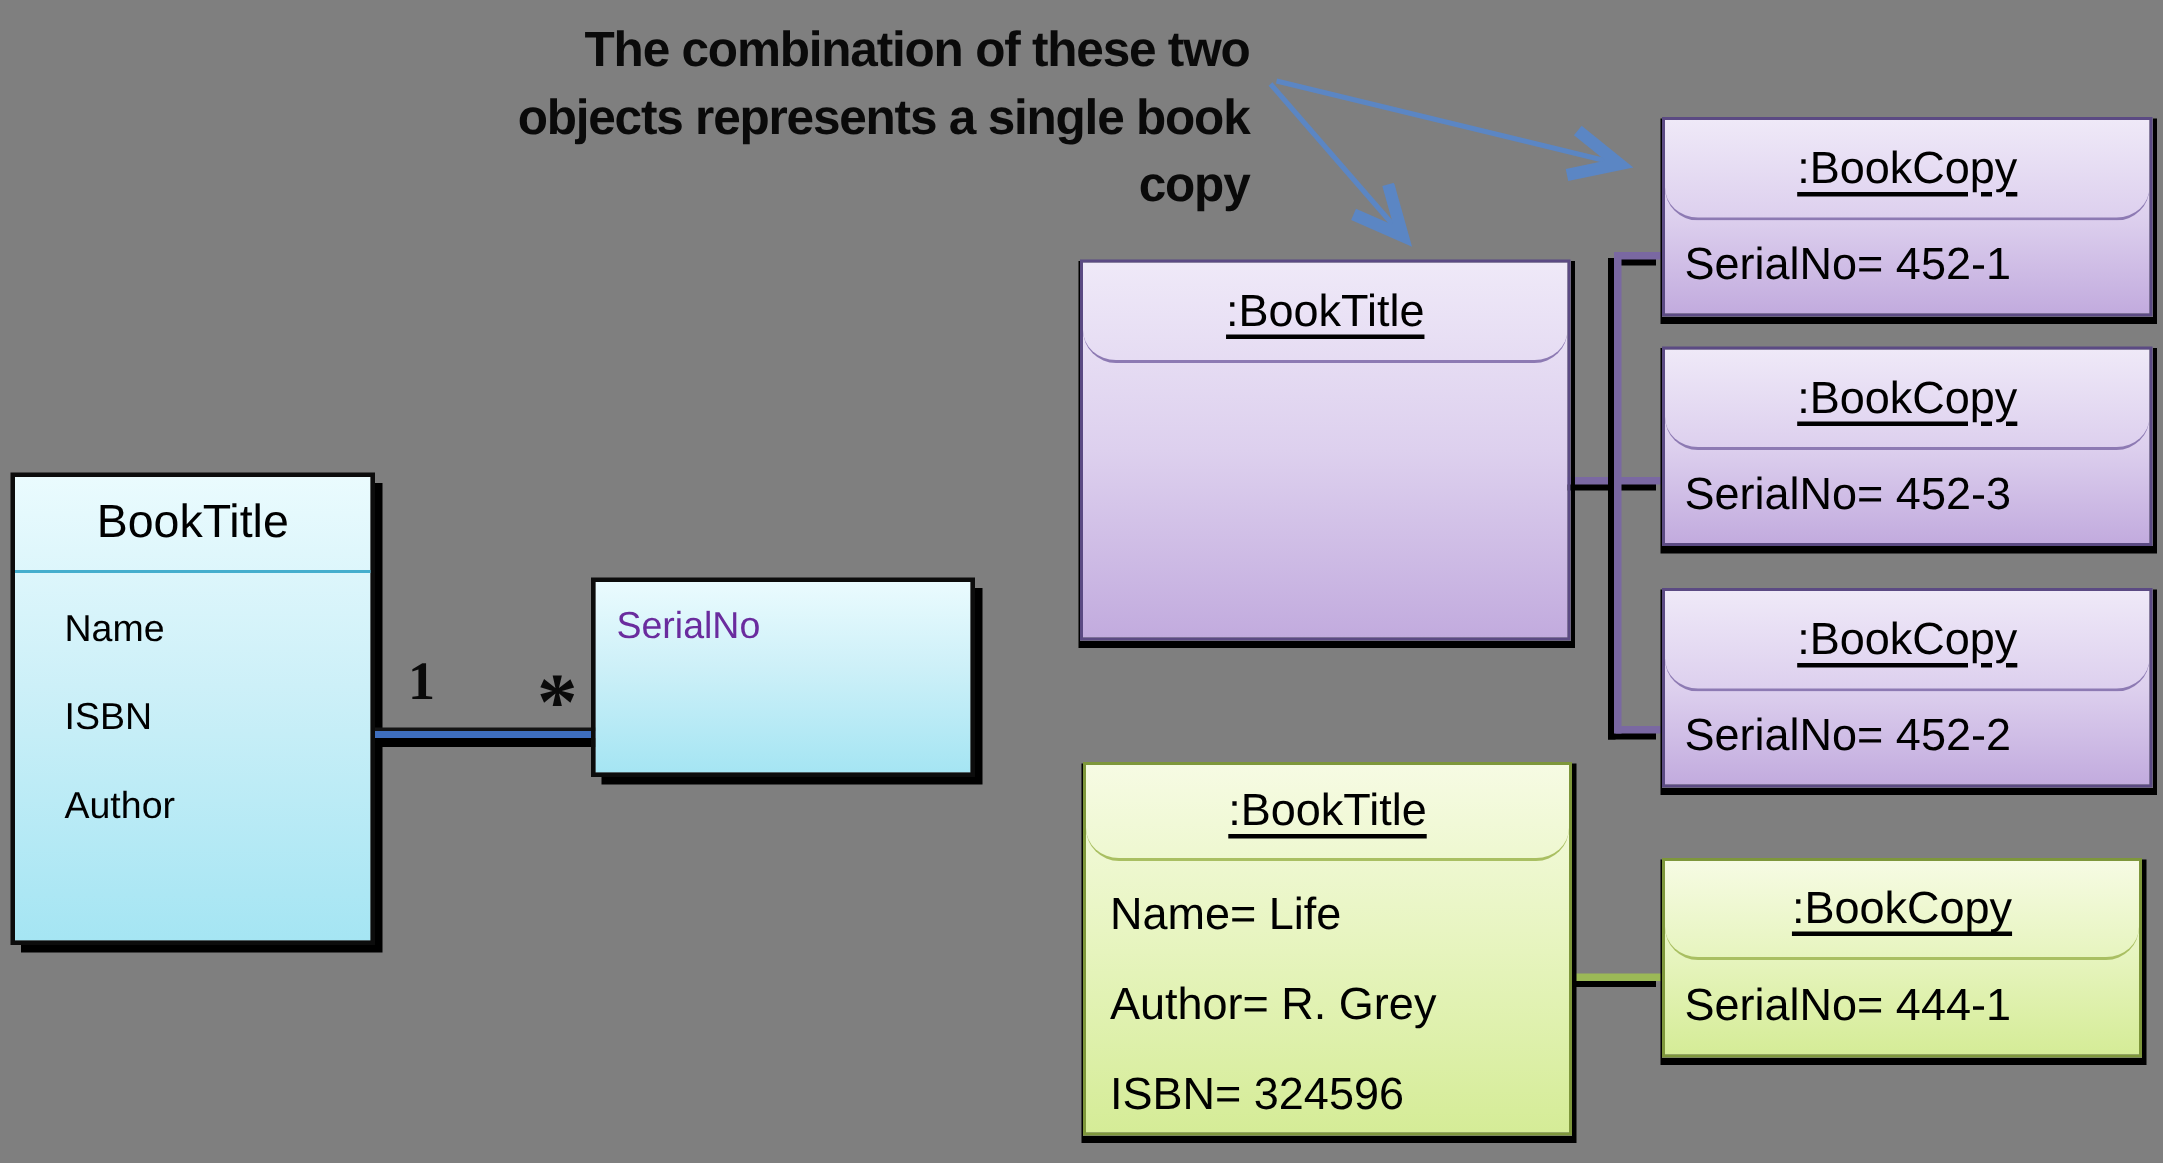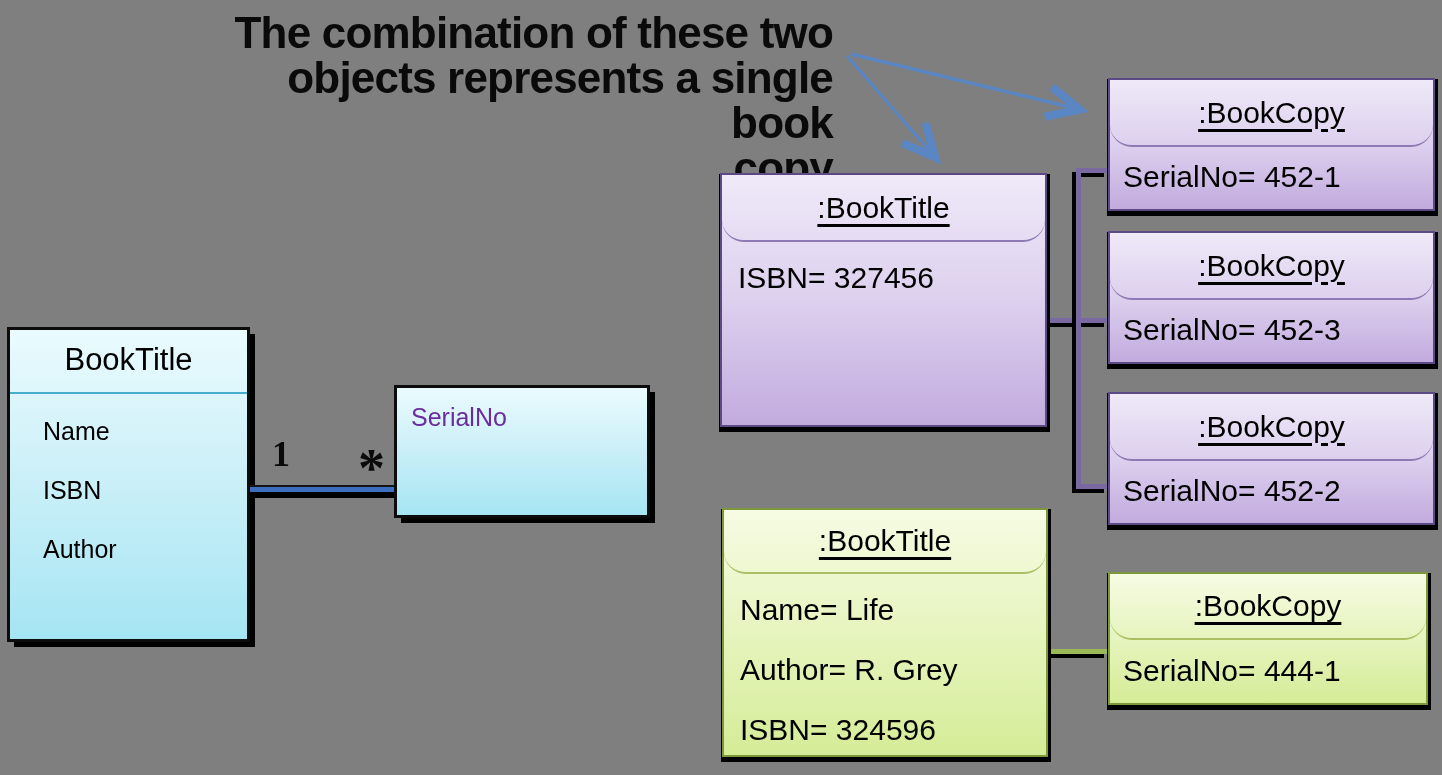--- a/index.html
+++ b/index.html
@@ -3,21 +3,21 @@
 <meta charset="utf-8">
 <style>
   html,body{margin:0;padding:0;background:#7f7f7f;}
   .canvas{
     position:relative;width:1442px;height:775px;background:#7f7f7f;
     font-family:"Liberation Sans",sans-serif;color:#000;overflow:hidden;
   }
   
   .annotation{
     position:absolute;top:10px;left:233px;width:600px;
-    text-align:right;font-size:44px;font-weight:700;line-height:45px;
+    text-align:right;font-size:33px;font-weight:700;line-height:45px;
     letter-spacing:-0.8px;color:#0a0a0a;
   }
   
   .overlay{position:absolute;left:0;top:0;width:1442px;height:775px;pointer-events:none;}
   
   .class-box{
     position:absolute;
     background:linear-gradient(180deg,#eafbfe 0%,#cdf0f8 45%,#a5e5f3 100%);
     border:3px solid #0c0c0c;
     box-shadow:6px 6px 0 -1px #000;
@@ -83,21 +83,21 @@
     <line x1="851" y1="54" x2="1078" y2="109" stroke="#5b86c4" stroke-width="3.4" marker-end="url(#arrowhead)"></line>
   </svg>
 
   <div class="conn conn-purple" style="left:1044px;top:318px;width:64px;height:5px;"></div>
   <div class="conn conn-purple" style="left:1076px;top:168px;width:32px;height:5px;"></div>
   <div class="conn conn-purple" style="left:1076px;top:484px;width:32px;height:5px;"></div>
   <div class="conn conn-purple" style="left:1076px;top:168px;width:5px;height:321px;"></div>
 
   <div class="conn conn-green" style="left:1046px;top:649px;width:62px;height:5px;"></div>
 
-  <div class="class-box" style="left:7px;top:315px;width:237px;height:309px;margin-top:12px;">
+  <div class="class-box" style="left:7px;top:315px;width:237px;height:309px;">
     <div class="class-title">BookTitle</div>
     <div class="class-attrs">
       <div>Name</div>
       <div>ISBN</div>
       <div>Author</div>
     </div>
   </div>
 
   <div class="assoc-line"></div>
   <div class="mult mult-1">1</div>
@@ -107,21 +107,20 @@
     <div class="class-attrs accent" style="padding-left:14px;padding-top:0;line-height:58px;">
       <div>SerialNo</div>
     </div>
   </div>
 
   <div class="obj-box obj-purple" style="left:720px;top:173px;width:323px;height:250px;">
     <div class="obj-title" style="height:65px;">
       <span>:BookTitle</span>
     </div>
     <div class="obj-attrs">
-      <div>ISBN= 327456</div>
     </div>
   </div>
 
   <div class="obj-box obj-purple" style="left:1108px;top:78px;width:323px;height:129px;">
     <div class="obj-title" style="height:65px;">
       <span>:BookCopy</span>
     </div>
     <div class="obj-serial" style="height:60px;text-align:center;">SerialNo= 452-1</div>
   </div>
 

